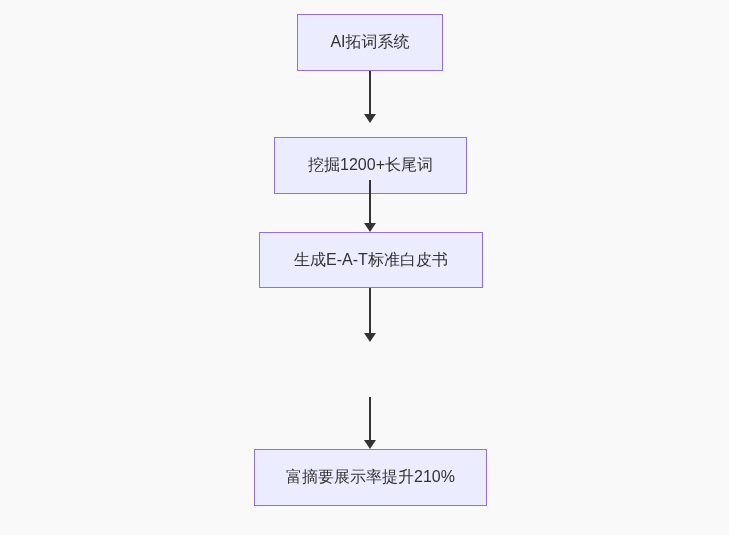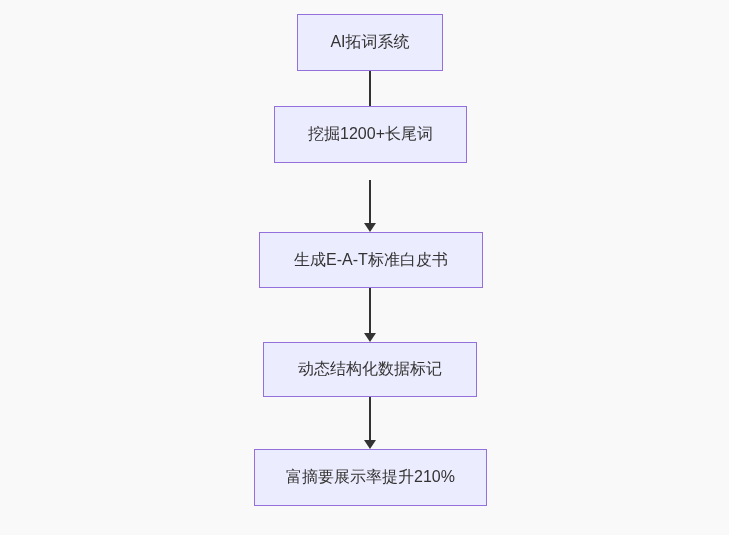--- a/index.html
+++ b/index.html
@@ -61,41 +61,38 @@
 
   <div class="node" style="left:297px; top:14px;  width:146px; height:57px;">
     <span>AI拓词系统</span>
   </div>
 
   <div class="edge" style="left:370px; top:71px; height:52px;">
     <div class="edge-line"></div>
     <div class="edge-head"></div>
   </div>
 
-  <div class="node" style="left:274px; top:106px; width:193px; height:57px;align-items:center;">
+  <div class="node" style="left:274px; top:137px; width:193px; height:57px;align-items:center;">
     <span>挖掘1200+长尾词</span>
   </div>
 
   <div class="edge" style="left:370px; top:180px; height:52px;">
     <div class="edge-line"></div>
     <div class="edge-head"></div>
   </div>
 
   <div class="node" style="left:259px; top:232px; width:224px; height:56px;">
     <span>生成E-A-T标准白皮书</span>
   </div>
 
   <div class="edge" style="left:370px; top:288px; height:54px;">
     <div class="edge-line"></div>
     <div class="edge-head"></div>
   </div>
 
-  <div class="node" style="left:263px; top:342px; width:214px; height:55px;">
-    <span>动态结构化数据标记</span>
-  </div>
 
   <div class="edge" style="left:370px; top:397px; height:52px;">
     <div class="edge-line"></div>
     <div class="edge-head"></div>
   </div>
 
   <div class="node" style="left:254px; top:449px; width:233px; height:57px;align-items:center;">
     <span>富摘要展示率提升210%</span>
   </div>
 

